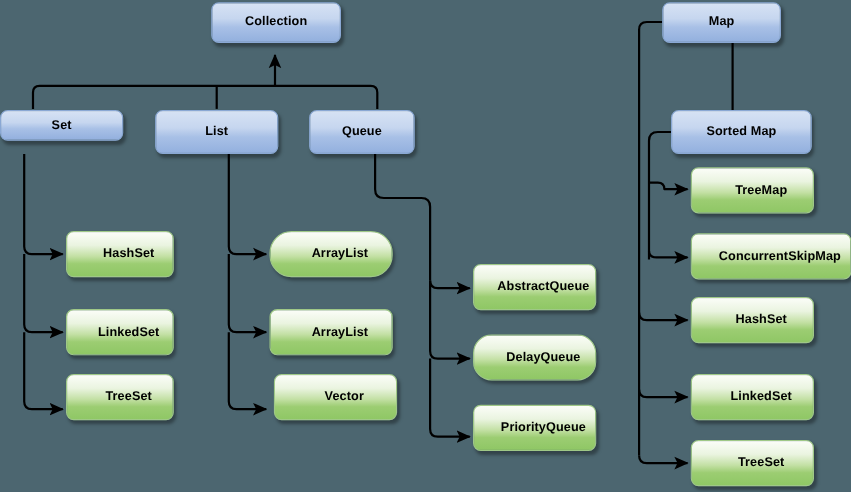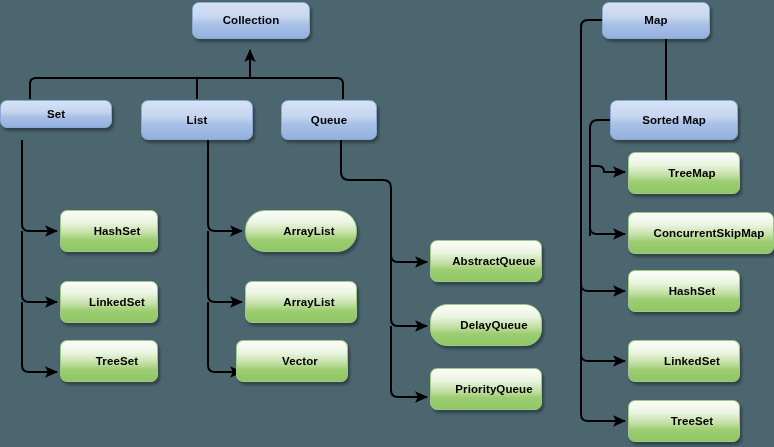--- a/index.html
+++ b/index.html
@@ -131,21 +131,21 @@
   <div class="node impl" style="left: 60px; top: 340px; width: 98px; height: 42px;">
     <span class="label">TreeSet</span>
   </div>
 
   <div class="node impl" style="left: 245px; top: 210px; width: 112px; height: 42px; border-radius: 20px;">
     <span class="label">ArrayList</span>
   </div>
   <div class="node impl" style="left: 245px; top: 281px; width: 112px; height: 42px;">
     <span class="label">ArrayList</span>
   </div>
-  <div class="node impl" style="left: 236px; top: 340px; width: 112px; height: 42px; justify-content: center;">
+  <div class="node impl" style="left: 249px; top: 340px; width: 112px; height: 42px; justify-content: center;">
     <span class="label">Vector</span>
   </div>
 
   <div class="node impl" style="left: 430px; top: 240px; width: 112px; height: 42px; text-align: center;">
     <span class="label">AbstractQueue</span>
   </div>
   <div class="node impl" style="left: 430px; top: 304px; width: 112px; height: 42px; border-radius: 17px;">
     <span class="label">DelayQueue</span>
   </div>
   <div class="node impl" style="left: 430px; top: 368px; width: 112px; height: 42px;">

